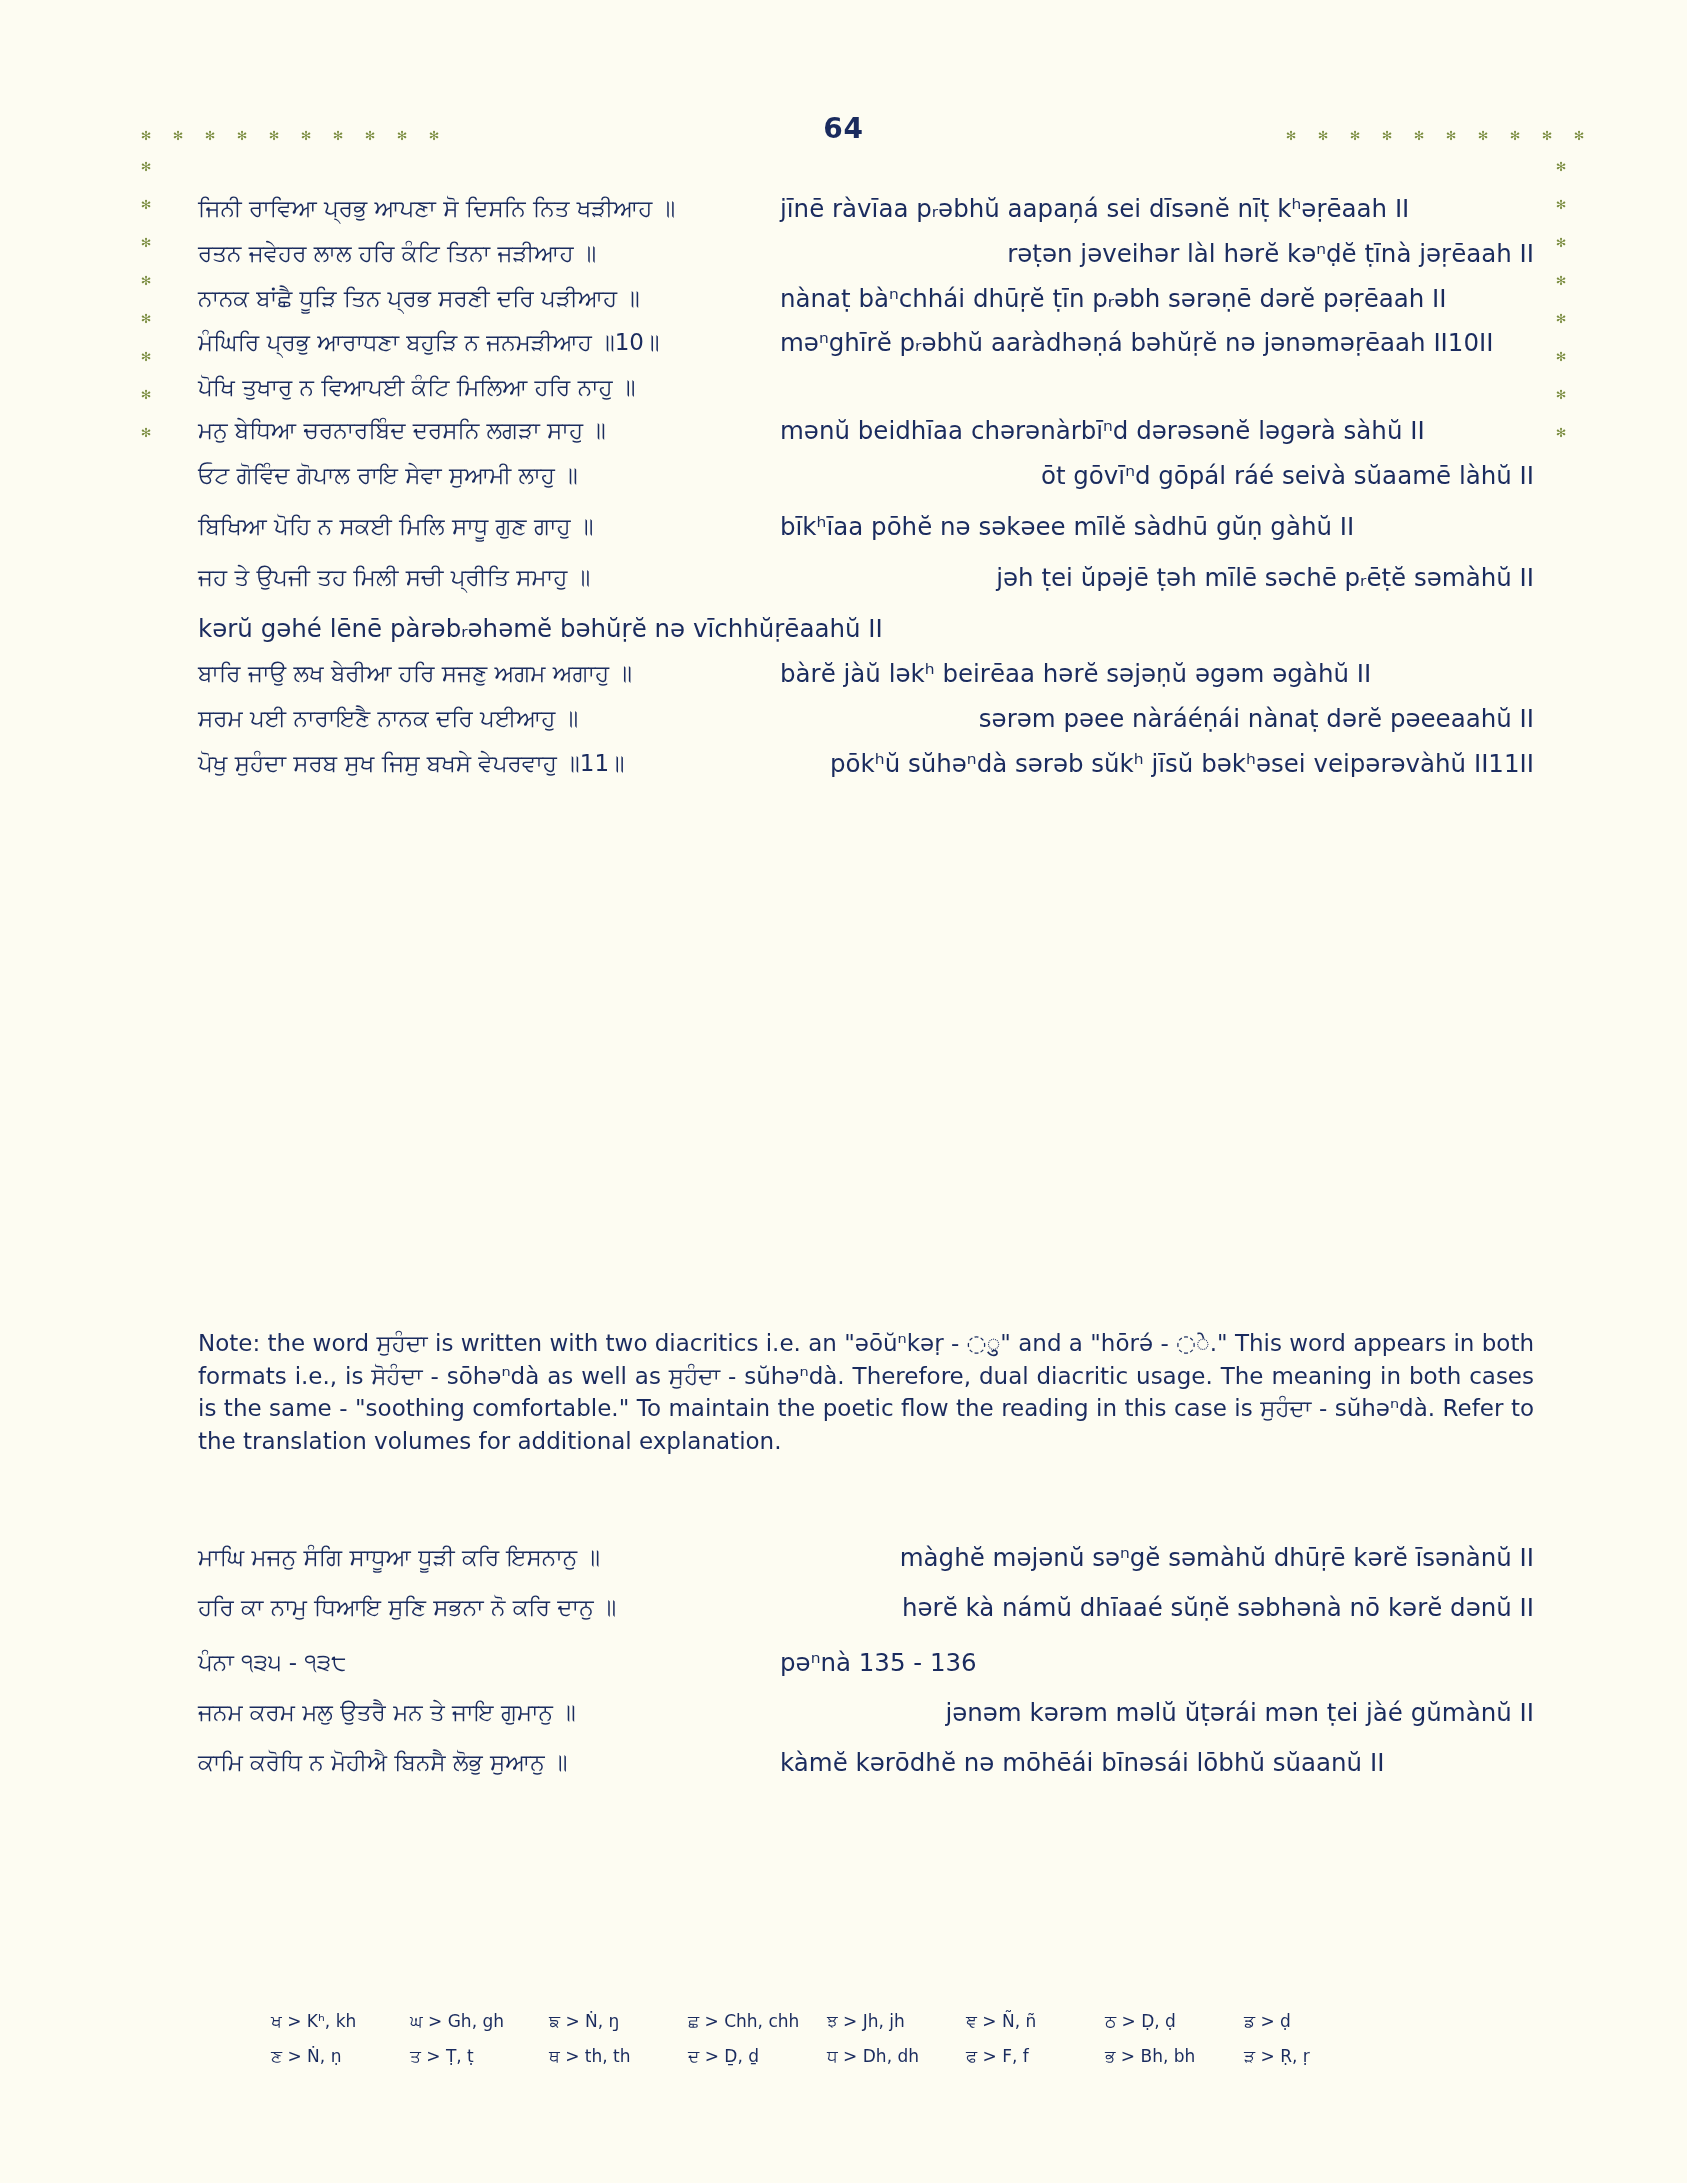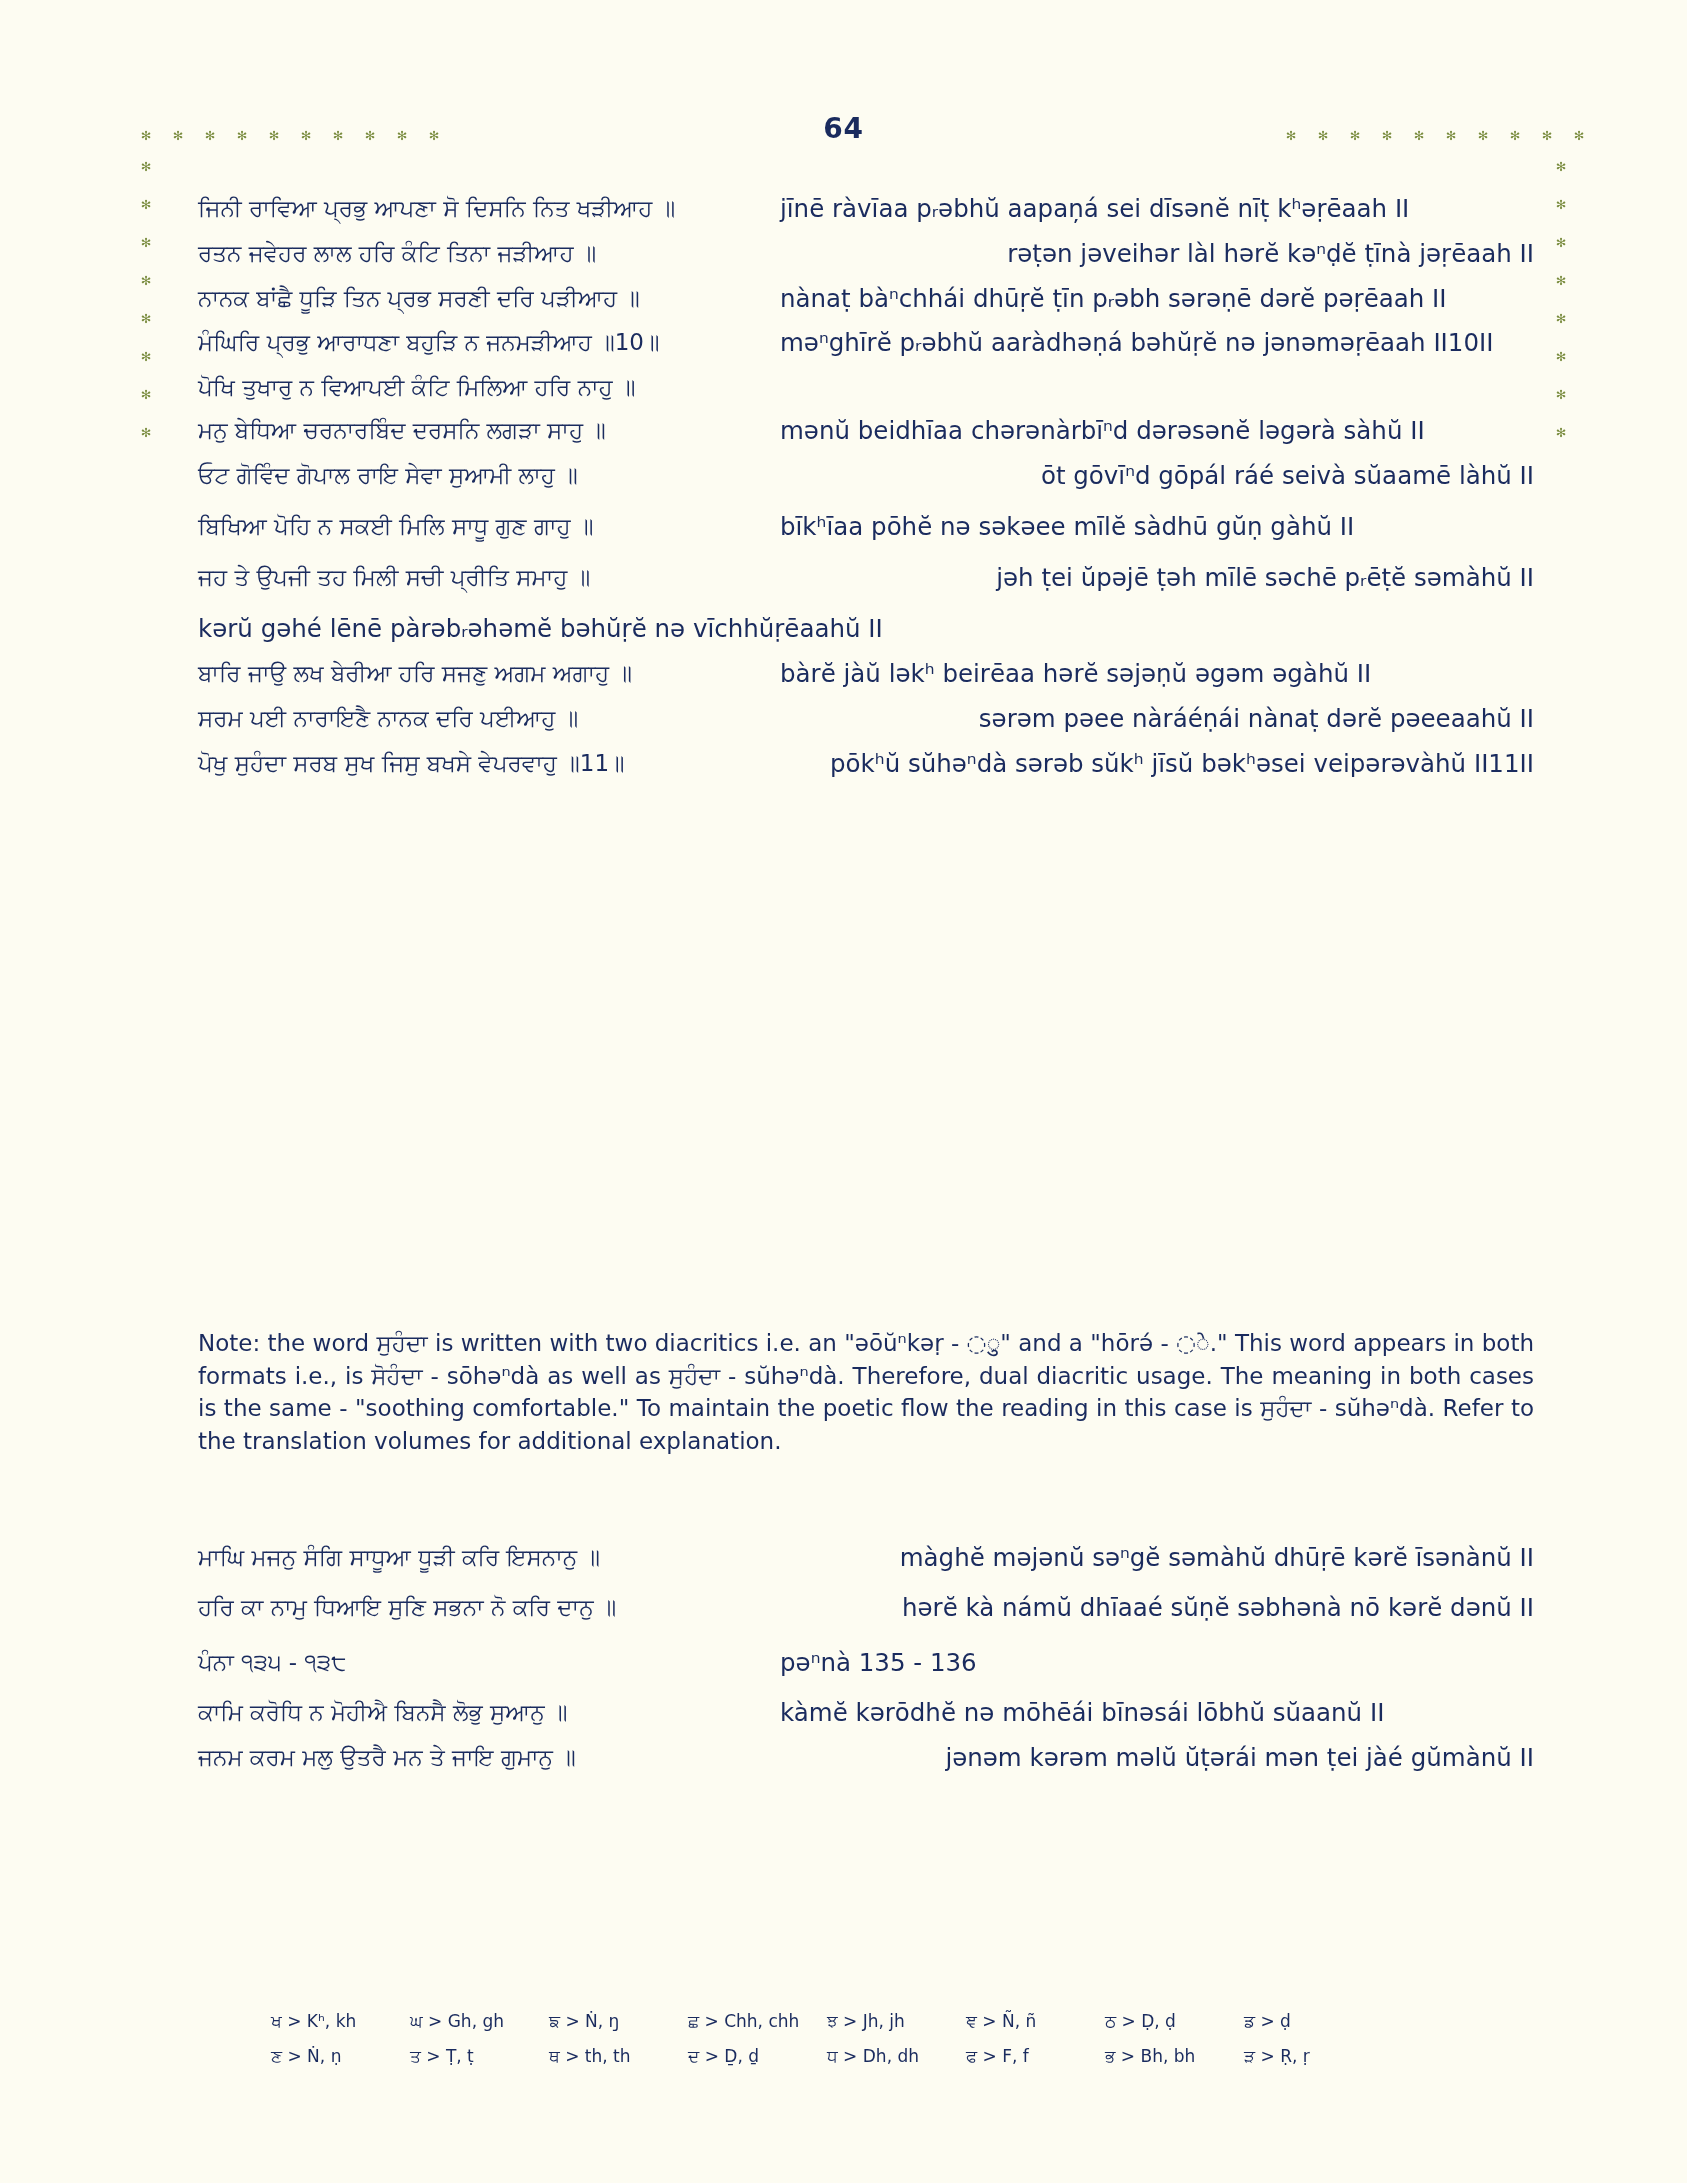--- a/index.html
+++ b/index.html
@@ -261,27 +261,27 @@
     <div class="verse-row" style="margin-bottom:22.5px;">
       <div class="col-gur">ਹਰਿ ਕਾ ਨਾਮੁ ਧਿਆਇ ਸੁਣਿ ਸਭਨਾ ਨੋ ਕਰਿ ਦਾਨੁ ॥</div>
       <div class="col-rom nojust">hərĕ kà námŭ dhīaaé sŭṇĕ səbhənà nō kərĕ dənŭ II</div>
     </div>
 
     <div class="verse-row page-ref" style="margin-bottom:17px;">
       <div class="col-gur">ਪੰਨਾ ੧੩੫ - ੧੩੮</div>
       <div class="col-rom">pəⁿnà 135 - 136</div>
     </div>
 
-    <div class="verse-row">
-      <div class="col-gur">ਕਾਮਿ ਕਰੋਧਿ ਨ ਮੋਹੀਐ ਬਿਨਸੈ ਲੋਭੁ ਸੁਆਨੁ ॥</div>
-      <div class="col-rom">kàmĕ kərōdhĕ nə mōhēái bīnəsái lōbhŭ sŭaanŭ II</div>
-    </div>
     <div class="verse-row" style="margin-bottom:17px;">
       <div class="col-gur">ਜਨਮ ਕਰਮ ਮਲੁ ਉਤਰੈ ਮਨ ਤੇ ਜਾਇ ਗੁਮਾਨੁ ॥</div>
       <div class="col-rom nojust">jənəm kərəm məlŭ ŭṭərái mən ṭei jàé gŭmànŭ II</div>
+    </div>
+    <div class="verse-row">
+      <div class="col-gur">ਕਾਮਿ ਕਰੋਧਿ ਨ ਮੋਹੀਐ ਬਿਨਸੈ ਲੋਭੁ ਸੁਆਨੁ ॥</div>
+      <div class="col-rom">kàmĕ kərōdhĕ nə mōhēái bīnəsái lōbhŭ sŭaanŭ II</div>
     </div>
   </div>
 
   <div class="footer-key">
     <div class="key-row">
       <div class="key-cell">ਖ &gt; Kʰ, kh</div>
       <div class="key-cell">ਘ &gt; Gh, gh</div>
       <div class="key-cell">ਙ &gt; Ṅ, ŋ</div>
       <div class="key-cell">ਛ &gt; Chh, chh</div>
       <div class="key-cell">ਝ &gt; Jh, jh</div>

